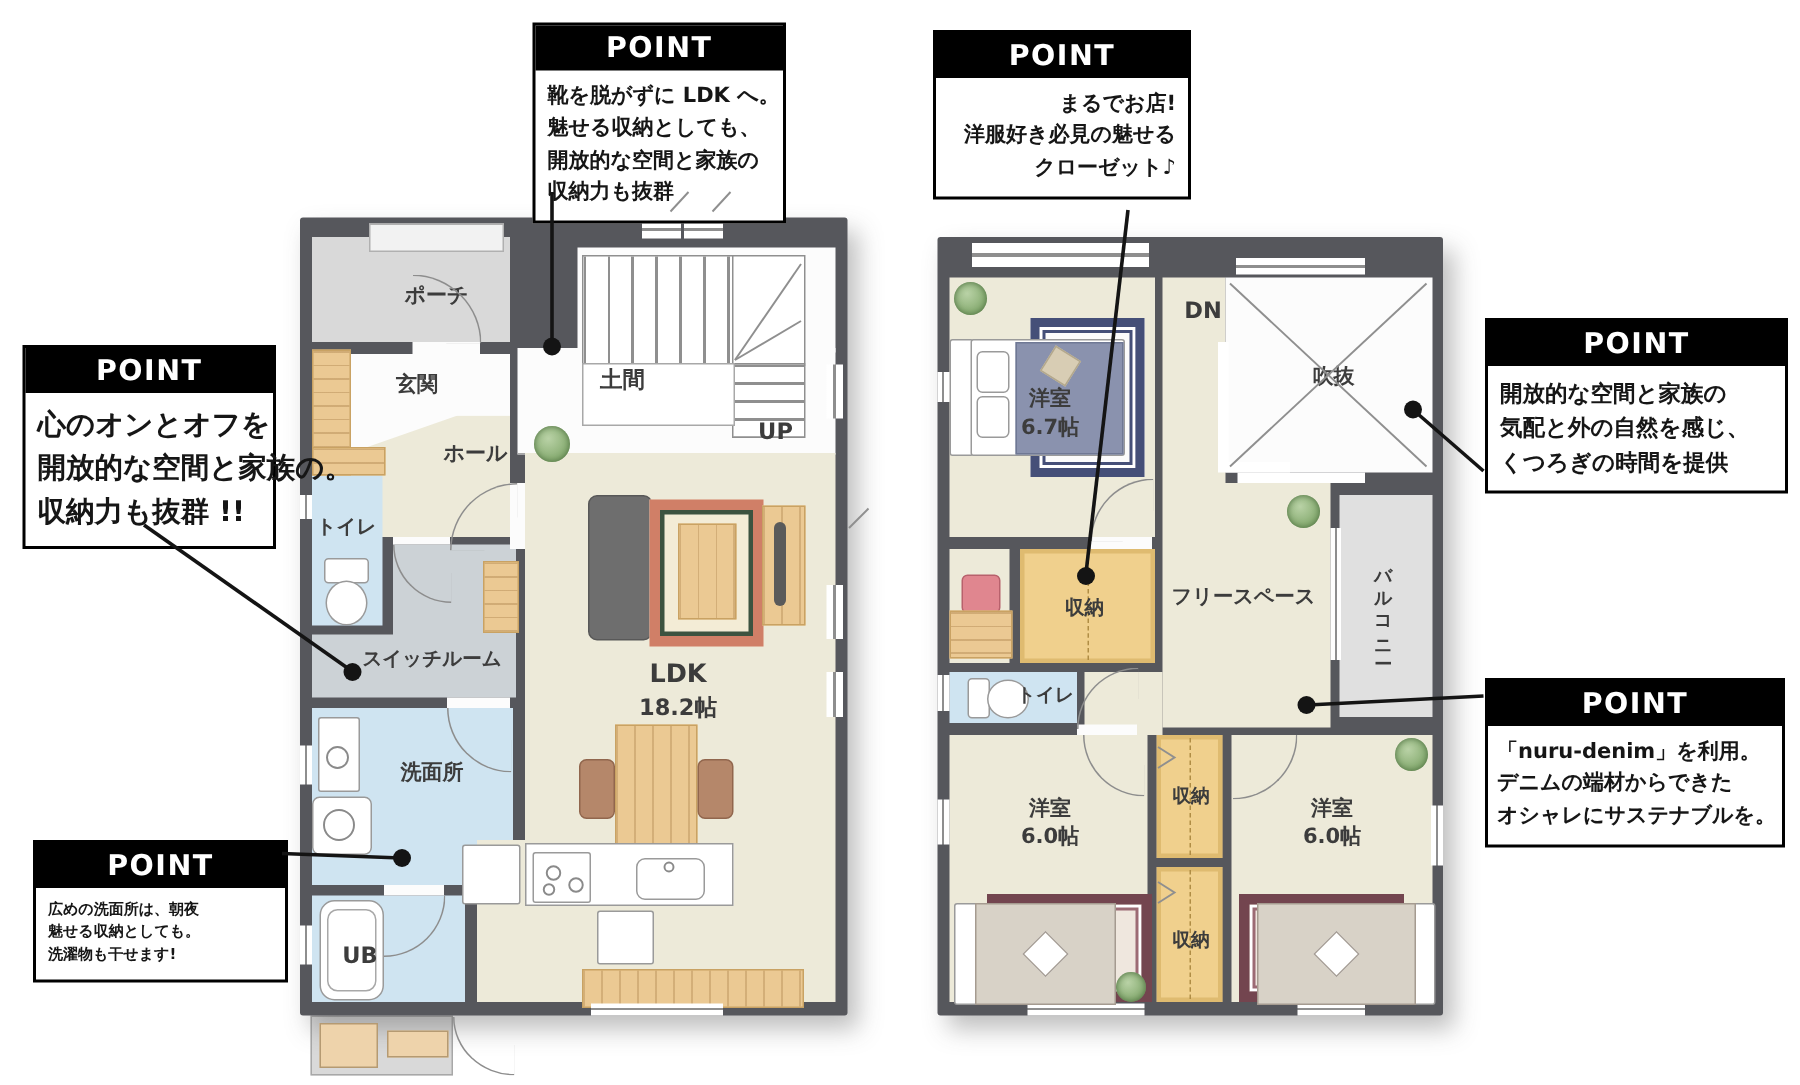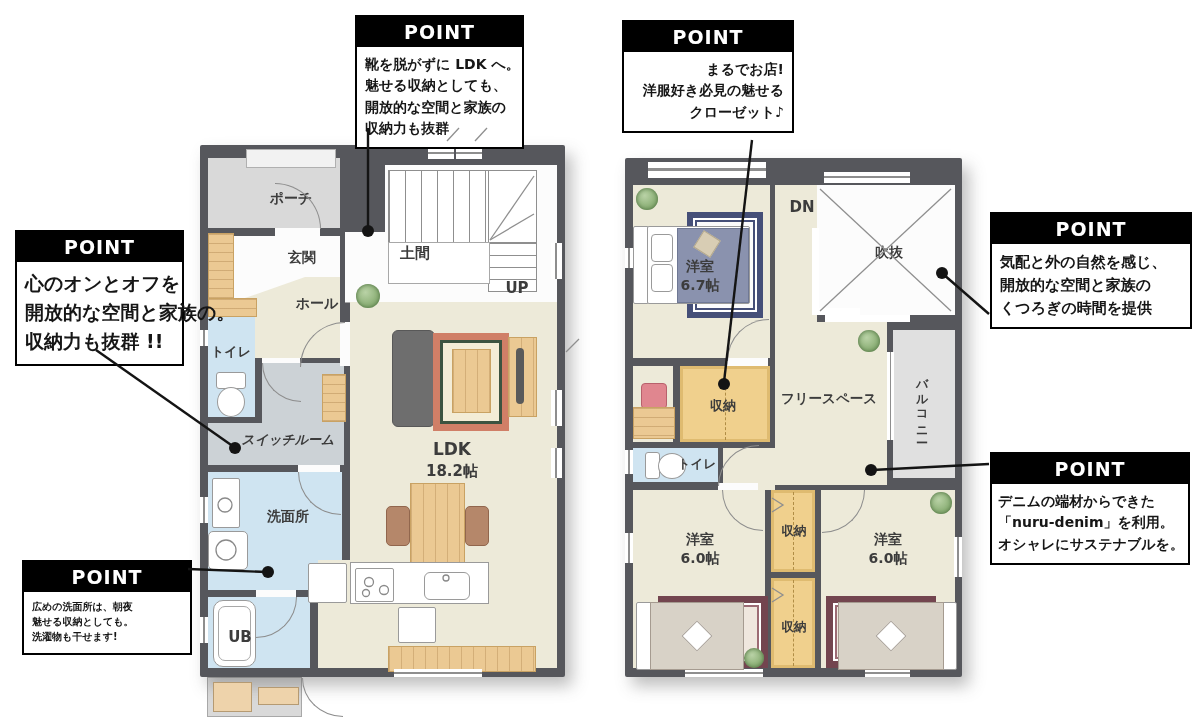--- a/index.html
+++ b/index.html
@@ -128,26 +128,26 @@
     <div class="thr" style="left:140px;top:177px;width:10px;height:44px;"></div>
     <div class="arc tl" style="left:100px;top:177px;width:44px;height:44px;"></div>
     <div class="thr" style="left:62px;top:213px;width:38px;height:5px;"></div>
     <div class="arc bl" style="left:62px;top:218px;width:38px;height:38px;"></div>
     <div class="thr" style="left:98px;top:320px;width:42px;height:7px;"></div>
     <div class="arc bl" style="left:98px;top:327px;width:42px;height:42px;"></div>
     <div class="thr" style="left:56px;top:445px;width:40px;height:7px;"></div>
     <div class="arc br" style="left:56px;top:452px;width:40px;height:40px;"></div>
 
     <div class="lbl" style="left:47px;top:53px;margin-left:44px;">ポーチ</div>
-    <div class="lbl" style="left:78px;top:112px;margin-left:24px;">玄関</div>
+    <div class="lbl" style="left:78px;top:112px;">玄関</div>
     <div class="lbl" style="left:215px;top:108px;font-size:15px;">土間</div>
     <div class="lbl" style="left:117px;top:158px;">ホール</div>
     <div class="lbl" style="left:317px;top:143px;font-size:15px;">UP</div>
     <div class="lbl" style="left:31px;top:207px;font-size:13px;">トイレ</div>
-    <div class="lbl" style="left:88px;top:295px;font-size:13px;font-style:italic;">スイッチルーム</div>
+    <div class="lbl" style="left:88px;top:295px;font-size:13px;">スイッチルーム</div>
     <div class="lbl" style="left:88px;top:371px;">洗面所</div>
     <div class="lbl" style="left:40px;top:492px;font-size:15px;">UB</div>
     <div class="lbl" style="left:252px;top:315px;">
       <span style="font-size:17px;">LDK</span>
       <span style="font-size:15px;">18.2帖</span>
     </div>
   </div>
 
   <div class="abs" style="left:207px;top:677px;width:93px;height:38px;background:#d9d9d9;border:1px solid #a8a8a8;z-index:0;"></div>
   <div class="abs" style="left:213px;top:682px;width:37px;height:28px;background:#eed3ab;border:1px solid #b59a72;z-index:1;"></div>
@@ -273,30 +273,30 @@
     <div class="hd">POINT</div>
     <div class="bd" style="font-size:14px;text-align:right;">
       <div>まるでお店!</div>
       <div>洋服好き必見の魅せる</div>
       <div>クローゼット♪</div>
     </div>
   </div>
   <div class="cal" style="left:990px;top:212px;width:198px;">
     <div class="hd">POINT</div>
     <div class="bd" style="font-size:15px;">
+      <div>開放的な空間と家族の</div>
       <div>気配と外の自然を感じ、</div>
-      <div>開放的な空間と家族の</div>
       <div>くつろぎの時間を提供</div>
     </div>
   </div>
   <div class="cal" style="left:990px;top:452px;width:196px;">
     <div class="hd">POINT</div>
     <div class="bd" style="font-size:14px;padding:7px 6px 8px 6px;">
+      <div>「nuru-denim」を利用。</div>
       <div>デニムの端材からできた</div>
-      <div>「nuru-denim」を利用。</div>
       <div>オシャレにサステナブルを。</div>
     </div>
   </div>
 
   <svg class="ov" width="1200" height="723" viewBox="0 0 1200 723">
     <g stroke="#141414" stroke-width="2.4" fill="none">
       <line x1="368" y1="128" x2="368" y2="230"></line>
       <line x1="96" y1="350" x2="234" y2="447"></line>
       <line x1="188" y1="569" x2="267" y2="572"></line>
       <line x1="752" y1="140" x2="724" y2="382"></line>

